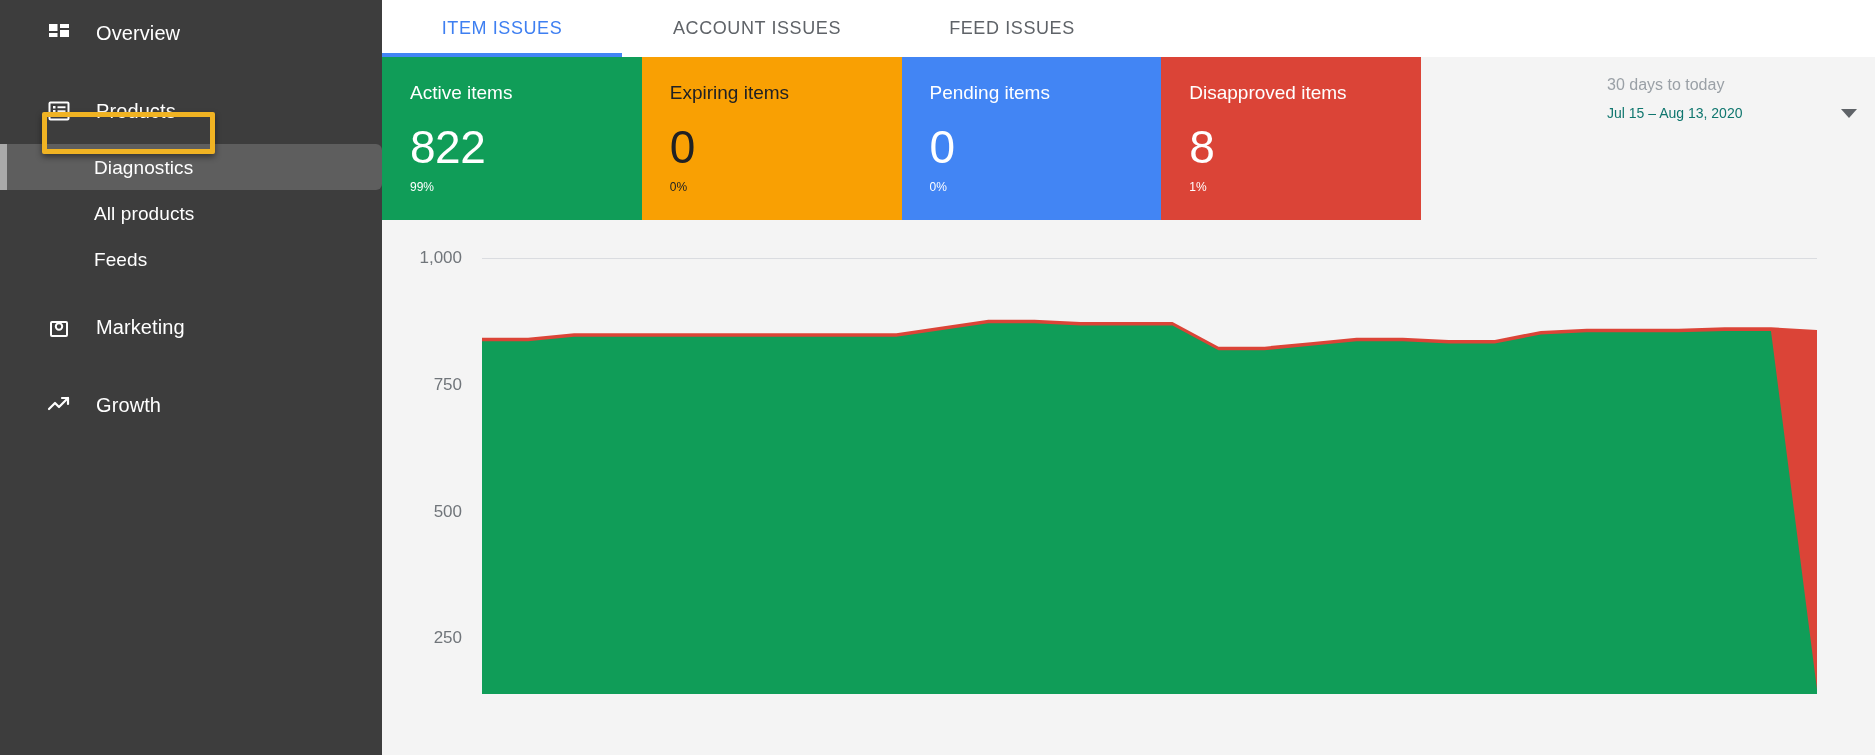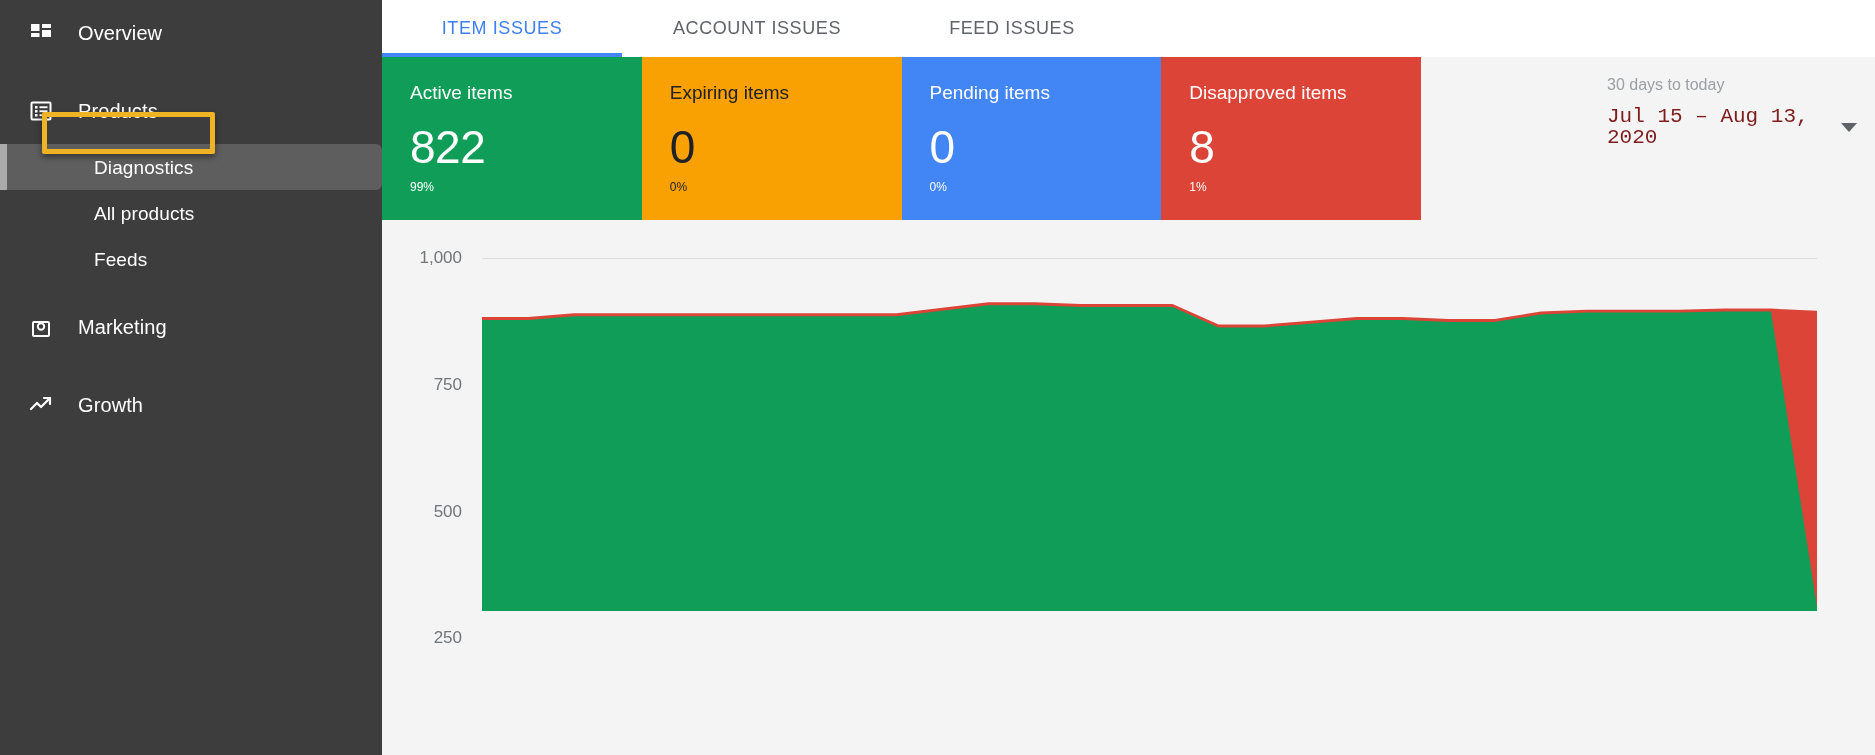--- a/index.html
+++ b/index.html
@@ -15,21 +15,21 @@
   .sidebar {
     width: 382px; height: 755px;
     background: #3d3d3d;
     flex: 0 0 382px;
     position: relative;
     padding-top: 0;
   }
   .nav-item {
     display: flex; align-items: center;
     height: 66px;
-    padding-left: 28px;
+    padding-left: 46px;
     color: #ffffff;
     font-size: 20px;
     cursor: pointer;
     position: relative;
   }
   .nav-item .nav-icon {
     width: 26px; height: 26px;
     margin-right: 24px;
     display: inline-flex; align-items: center; justify-content: center;
     flex: 0 0 26px;
@@ -132,33 +132,33 @@
 
   
   .date-picker {
     position: absolute;
     right: 16px; top: 20px;
     width: 252px;
     cursor: pointer;
   }
   .date-sub { font-size: 16px; color: #9aa0a6; line-height: 1; margin-bottom: 13px; }
   .date-main-row { display: flex; align-items: center; justify-content: space-between; }
-  .date-main { font-size: 21px; color: #7f1d1d; line-height: 1; font-family: Liberation Mono, monospace; }
+  .date-main { font-size: 14px; color: #0f766e; line-height: 1; }
   .caret {
     width: 0; height: 0;
     border-left: 8px solid transparent;
     border-right: 8px solid transparent;
     border-top: 9px solid #5f6368;
     margin-right: 2px;
   }
 
   
   .chart-zone {
     position: relative;
-    height: 391px;
+    height: 474px;
     background: #f4f4f4;
   }
   .chart {
     position: absolute;
     left: 0; top: 0; right: 0; bottom: 0;
   }
   .ylabels {
     position: absolute;
     left: 0; top: 0; bottom: 0; width: 92px;
   }

